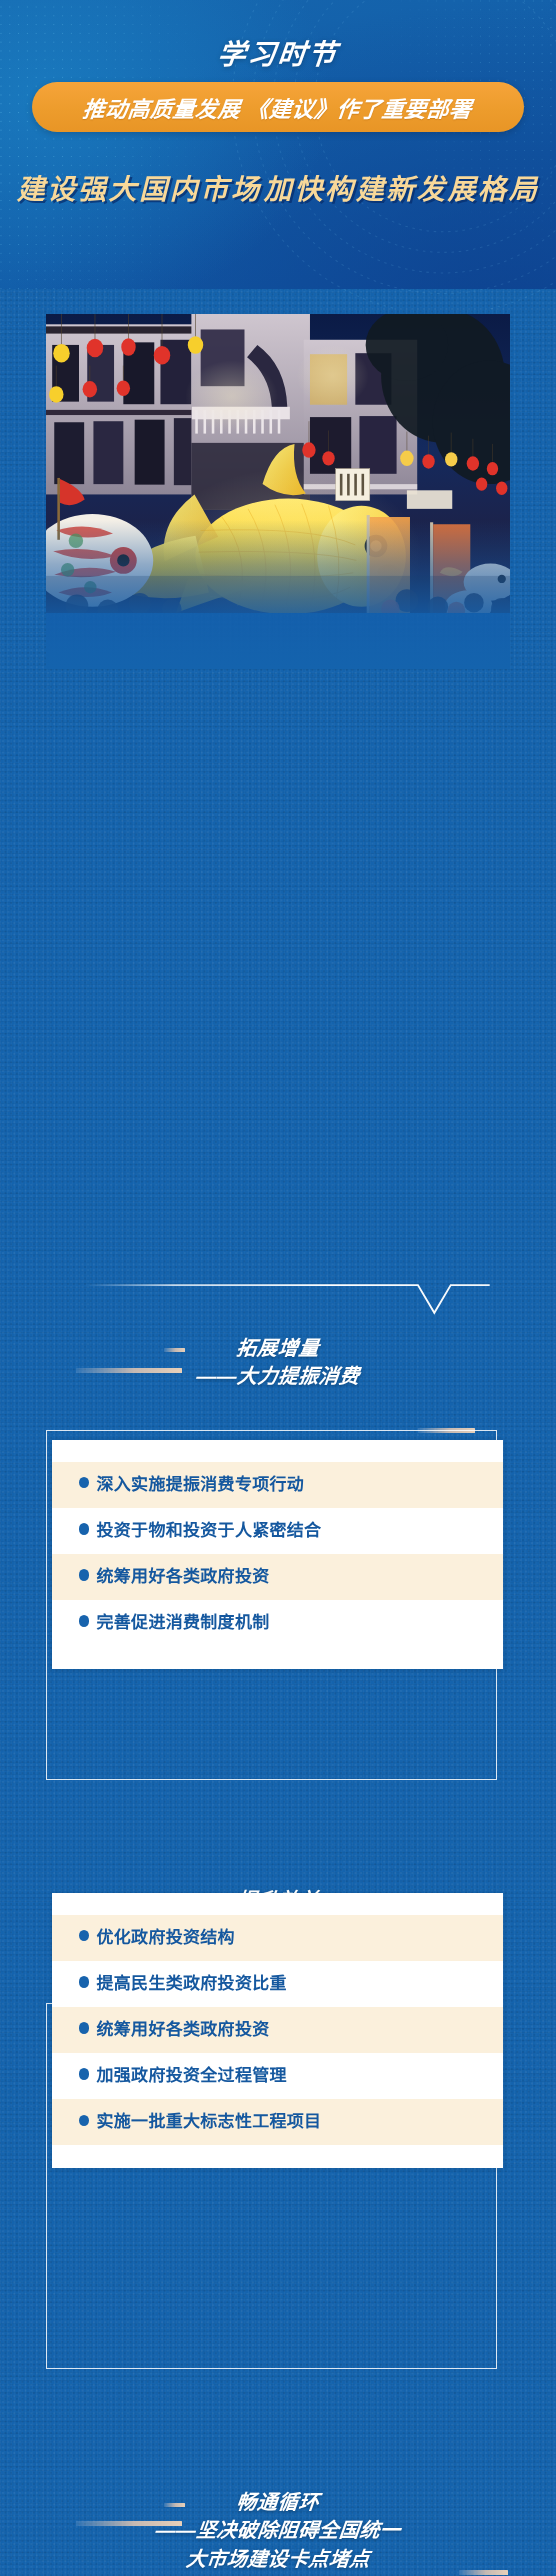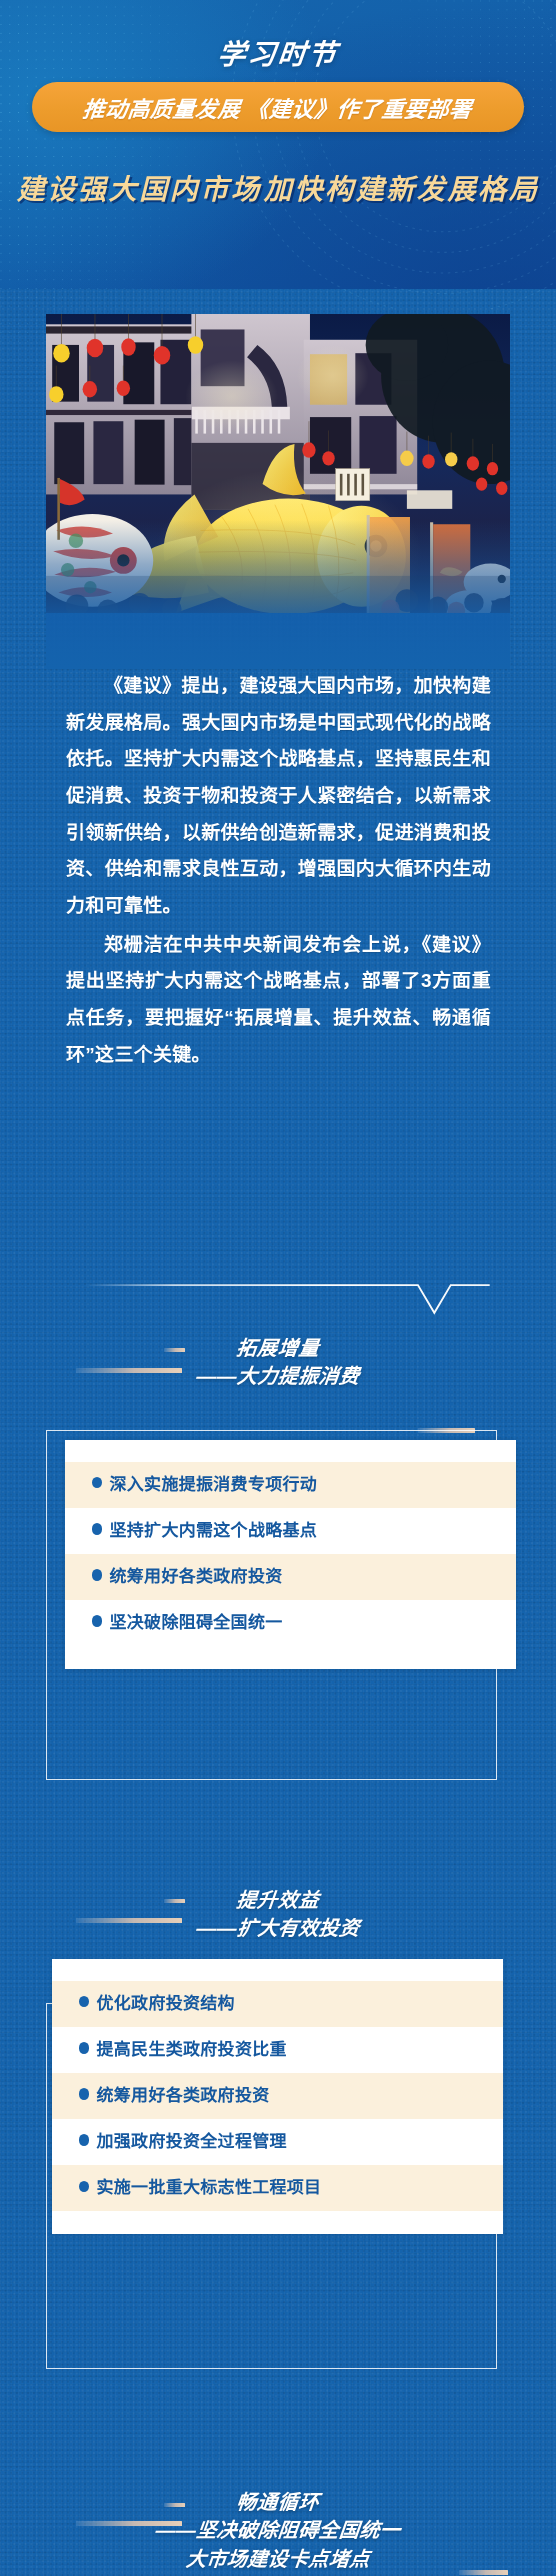--- a/index.html
+++ b/index.html
@@ -468,24 +468,20 @@
 
       <g>
         <ellipse cx="470" cy="470" rx="260" ry="170" fill="url(#glow)" opacity=".25"></ellipse>
         <ellipse cx="360" cy="160" rx="90" ry="70" fill="url(#glow)" opacity=".35"></ellipse>
         <ellipse cx="556" cy="120" rx="70" ry="60" fill="url(#glow)" opacity=".3"></ellipse>
       </g>
     </svg>
   </div>
   <div class="photo-fade"></div>
 
-  <div class="body-wrap">
-    <p class="body-p">《建议》提出，建设强大国内市场，加快构建新发展格局。强大国内市场是中国式现代化的战略依托。坚持扩大内需这个战略基点，坚持惠民生和促消费、投资于物和投资于人紧密结合，以新需求引领新供给，以新供给创造新需求，促进消费和投资、供给和需求良性互动，增强国内大循环内生动力和可靠性。</p>
-    <p class="body-p">郑栅洁在中共中央新闻发布会上说，《建议》提出坚持扩大内需这个战略基点，部署了3方面重点任务，要把握好“拓展增量、提升效益、畅通循环”这三个关键。</p>
-  </div>
 
   <div class="divider" style="top:1279px;">
     <svg width="428" height="41" viewBox="0 0 830 80">
       <defs>
         <linearGradient id="dl" x1="0" y1="0" x2="1" y2="0">
           <stop offset="0" stop-color="#ffffff" stop-opacity="0"></stop>
           <stop offset=".22" stop-color="#ffffff" stop-opacity=".75"></stop>
           <stop offset=".6" stop-color="#ffffff" stop-opacity="1"></stop>
           <stop offset="1" stop-color="#ffffff" stop-opacity=".95"></stop>
         </linearGradient>
@@ -496,51 +492,51 @@
 
   <div class="sec-head" style="top:1334px;">
     <span class="sline">拓展增量</span>
     <span class="sline sub">——大力提振消费</span>
   </div>
   <div class="deco-dash short" style="left:164px; top:1348px; width:20.6px;"></div>
   <div class="deco-dash" style="left:76px; top:1368px; width:106px;"></div>
   <div class="deco-dash" style="left:418px; top:1428px; width:57px;"></div>
 
   <div class="card-frame" style="top:1430px; height:350px;"></div>
-  <div class="card" style="top:1440px;margin-left:13px;">
+  <div class="card" style="top:1440px;">
     <div class="card-inner">
       <div class="row alt">
         <span class="bullet"></span>
         <span class="rtext">深入实施提振消费专项行动</span>
       </div>
       <div class="row">
         <span class="bullet"></span>
-        <span class="rtext">坚持扩大内需这个战略基点</span>
+        <span class="rtext">投资于物和投资于人紧密结合</span>
       </div>
       <div class="row alt">
         <span class="bullet"></span>
         <span class="rtext">统筹用好各类政府投资</span>
       </div>
       <div class="row">
         <span class="bullet"></span>
-        <span class="rtext">坚决破除阻碍全国统一</span>
+        <span class="rtext">完善促进消费制度机制</span>
       </div>
     </div>
   </div>
 
   <div class="sec-head" style="top:1886px;">
     <span class="sline">提升效益</span>
     <span class="sline sub">——扩大有效投资</span>
   </div>
   <div class="deco-dash short" style="left:164px; top:1899px; width:20.6px;"></div>
   <div class="deco-dash" style="left:76px; top:1918px; width:106px;"></div>
   <div class="deco-dash" style="left:397px; top:1964px; width:57px;"></div>
 
   <div class="card-frame" style="top:2003px; height:366px;"></div>
-  <div class="card" style="top:1959px;">
+  <div class="card" style="top:1893px;">
     <div class="card-inner">
       <div class="row alt">
         <span class="bullet"></span>
         <span class="rtext">优化政府投资结构</span>
       </div>
       <div class="row">
         <span class="bullet"></span>
         <span class="rtext">提高民生类政府投资比重</span>
       </div>
       <div class="row alt">

